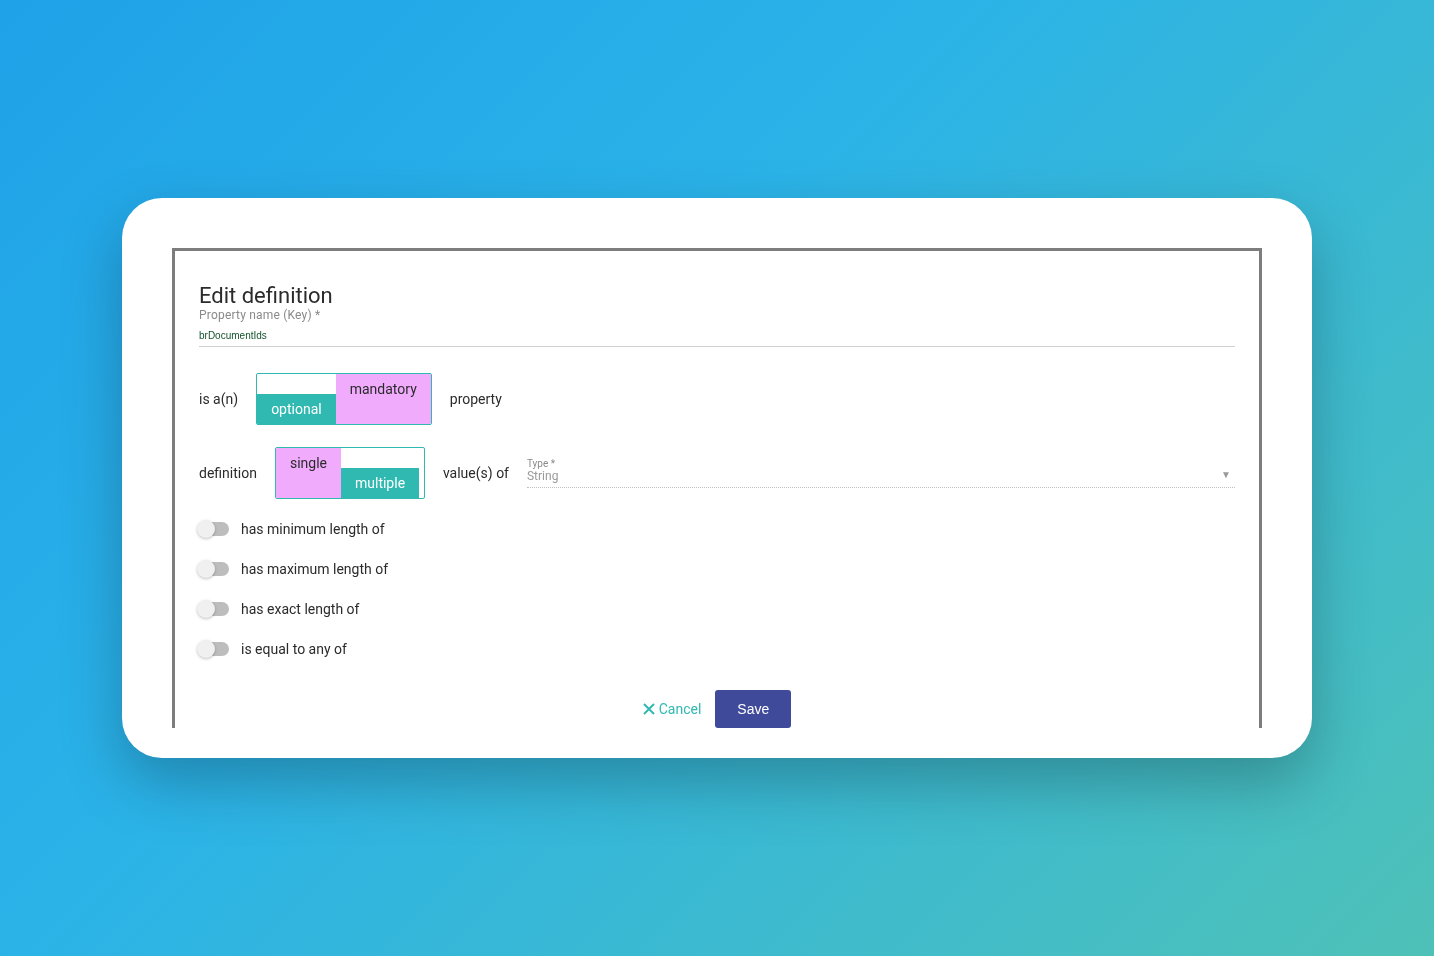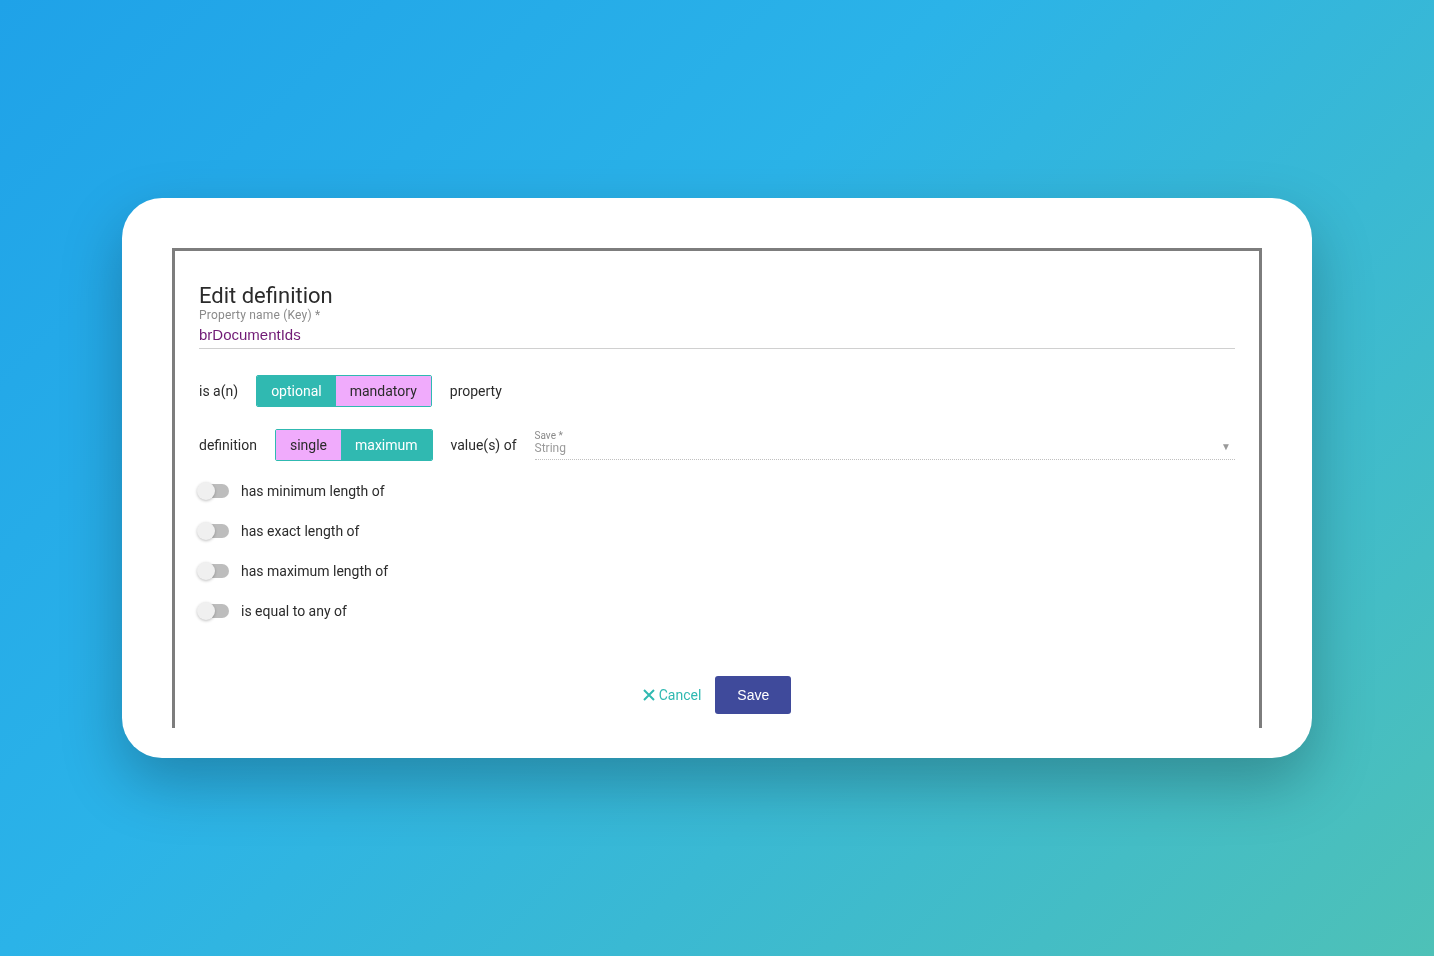--- a/index.html
+++ b/index.html
@@ -40,22 +40,22 @@
     font-size: 12px;
     color: #8a8a8a;
     letter-spacing: 0.2px;
     margin-bottom: 2px;
     display: block;
   }
   .text-input {
     width: 100%;
     border: none;
     border-bottom: 1px solid #d0d0d0;
-    font-size: 15px;
-    color: #701a75;
+    font-size: 10px;
+    color: #14532d;
     padding: 2px 0 5px 0;
     outline: none;
     background: transparent;
   }
   .row {
     display: flex;
     align-items: center;
     gap: 18px;
     margin-bottom: 22px;
     font-size: 14px;
@@ -73,20 +73,21 @@
     font-size: 14px;
     cursor: pointer;
     background: #f0abfc;
     color: #2b2b2b;
     min-width: 65px;
     text-align: center;
   }
   .toggle-item.active {
     background: #30b9b1;
     color: #ffffff;
+    margin-top: 20px;
   }
   .type-field {
     flex: 1;
     position: relative;
   }
   .type-label {
     font-size: 10px;
     color: #8a8a8a;
     display: block;
     margin-bottom: 0;
@@ -131,21 +132,21 @@
     width: 18px;
     height: 18px;
     border-radius: 50%;
     background: #f0f0f0;
     top: -2px;
     left: -2px;
     box-shadow: 0 1px 3px rgba(0,0,0,0.25);
   }
   .actions {
     position: absolute;
-    bottom: 14px;
+    bottom: 0;
     left: 0;
     right: 0;
     display: flex;
     justify-content: center;
     align-items: center;
     gap: 14px;
   }
   .cancel-link {
     display: inline-flex;
     align-items: center;
@@ -184,41 +185,41 @@
         <div class="toggle-item active">optional</div>
         <div class="toggle-item">mandatory</div>
       </div>
       <span>property</span>
     </div>
 
     <div class="row">
       <span>definition</span>
       <div class="toggle-group">
         <div class="toggle-item">single</div>
-        <div class="toggle-item active">maximum</div>
+        <div class="toggle-item active">multiple</div>
       </div>
       <span>value(s) of</span>
       <div class="type-field">
-        <span class="type-label">Save *</span>
+        <span class="type-label">Type *</span>
         <div class="type-select">String</div>
         <span class="chev">▼</span>
       </div>
     </div>
 
     <div class="switch-row">
       <div class="switch"></div>
       <span>has minimum length of</span>
     </div>
     <div class="switch-row">
       <div class="switch"></div>
+      <span>has maximum length of</span>
+    </div>
+    <div class="switch-row">
+      <div class="switch"></div>
       <span>has exact length of</span>
-    </div>
-    <div class="switch-row">
-      <div class="switch"></div>
-      <span>has maximum length of</span>
     </div>
     <div class="switch-row">
       <div class="switch"></div>
       <span>is equal to any of</span>
     </div>
 
     <div class="actions">
       <span class="cancel-link">
         <svg viewBox="0 0 12 12">
             <path d="M1 1 L11 11 M11 1 L1 11" stroke="#30b9b1" stroke-width="2" fill="none"></path>

